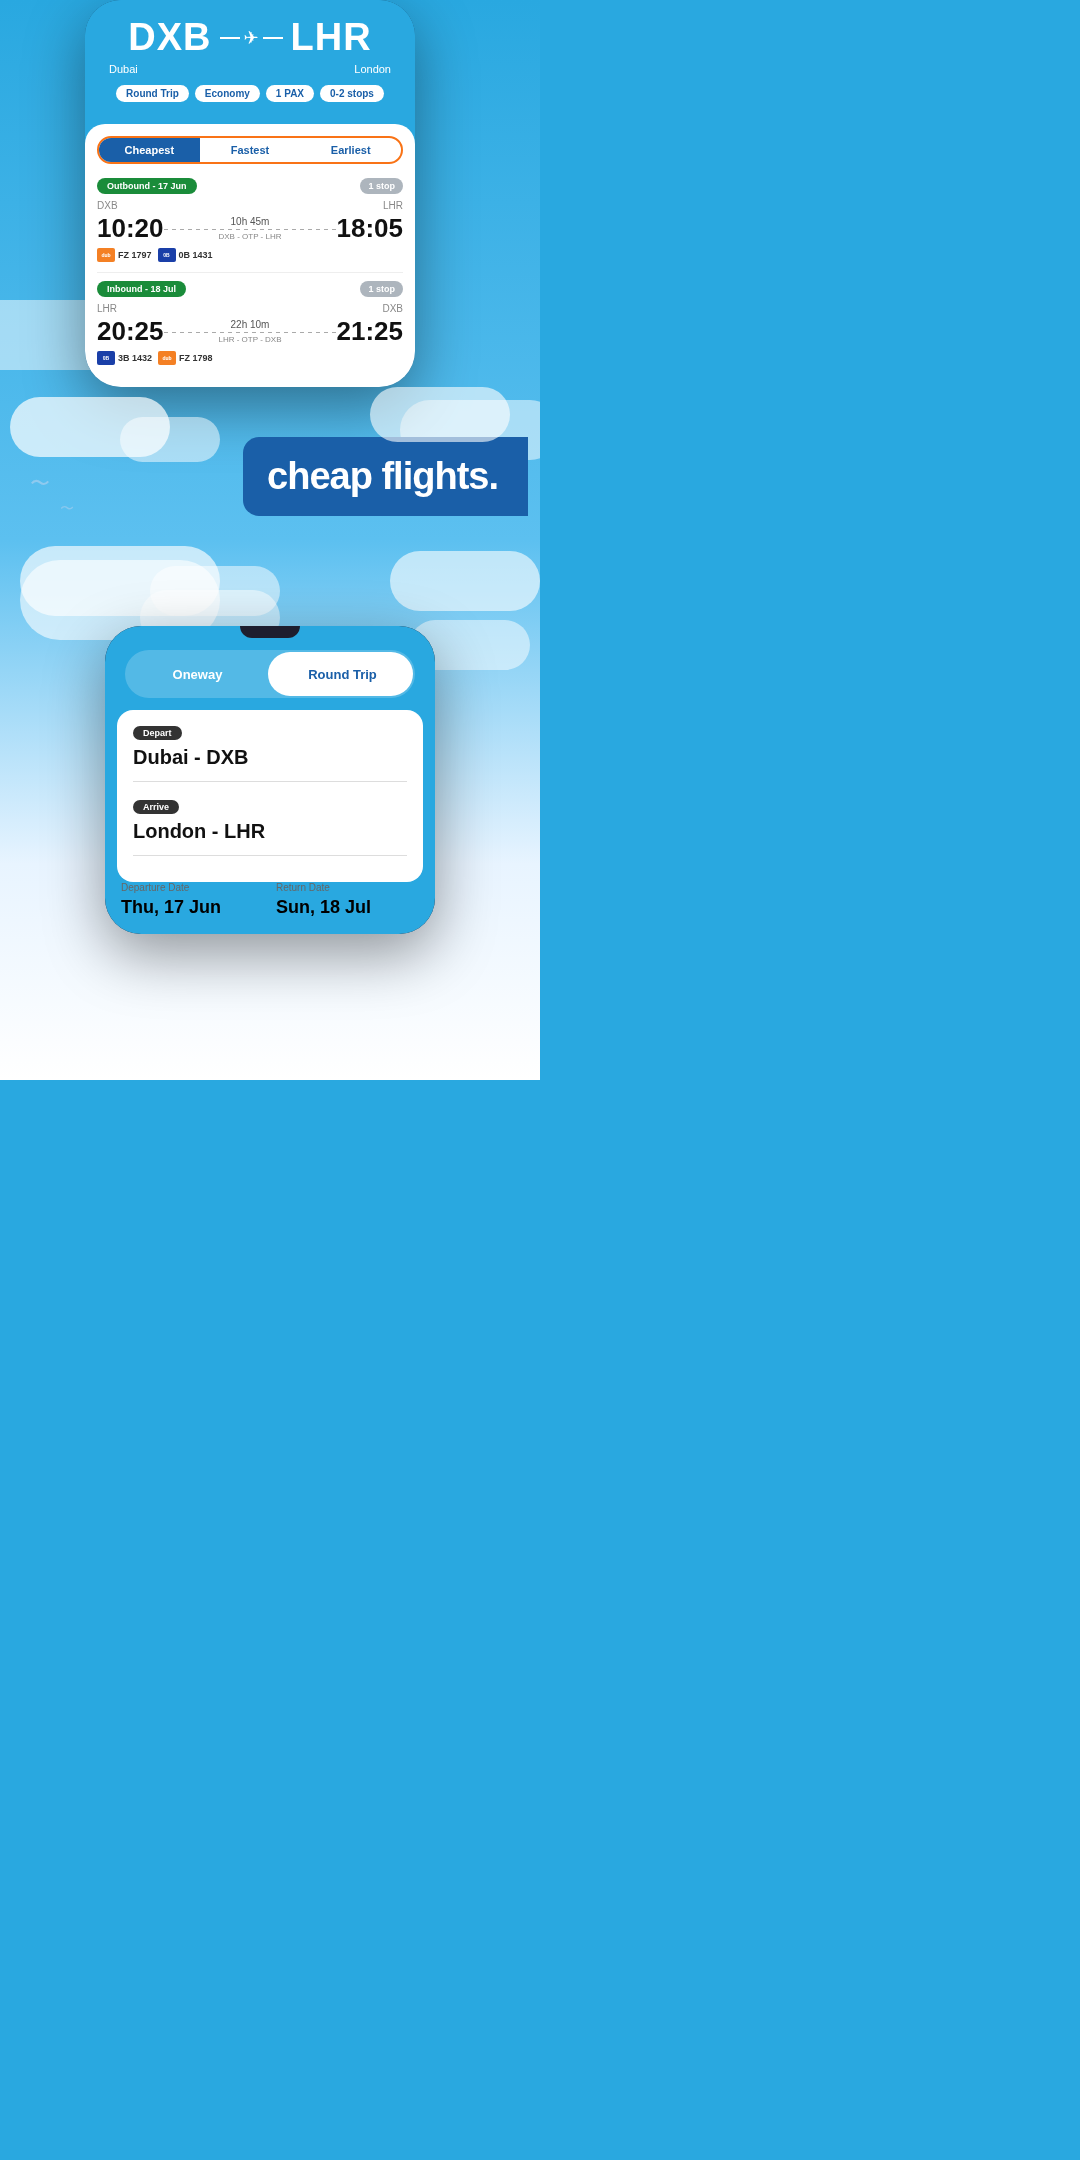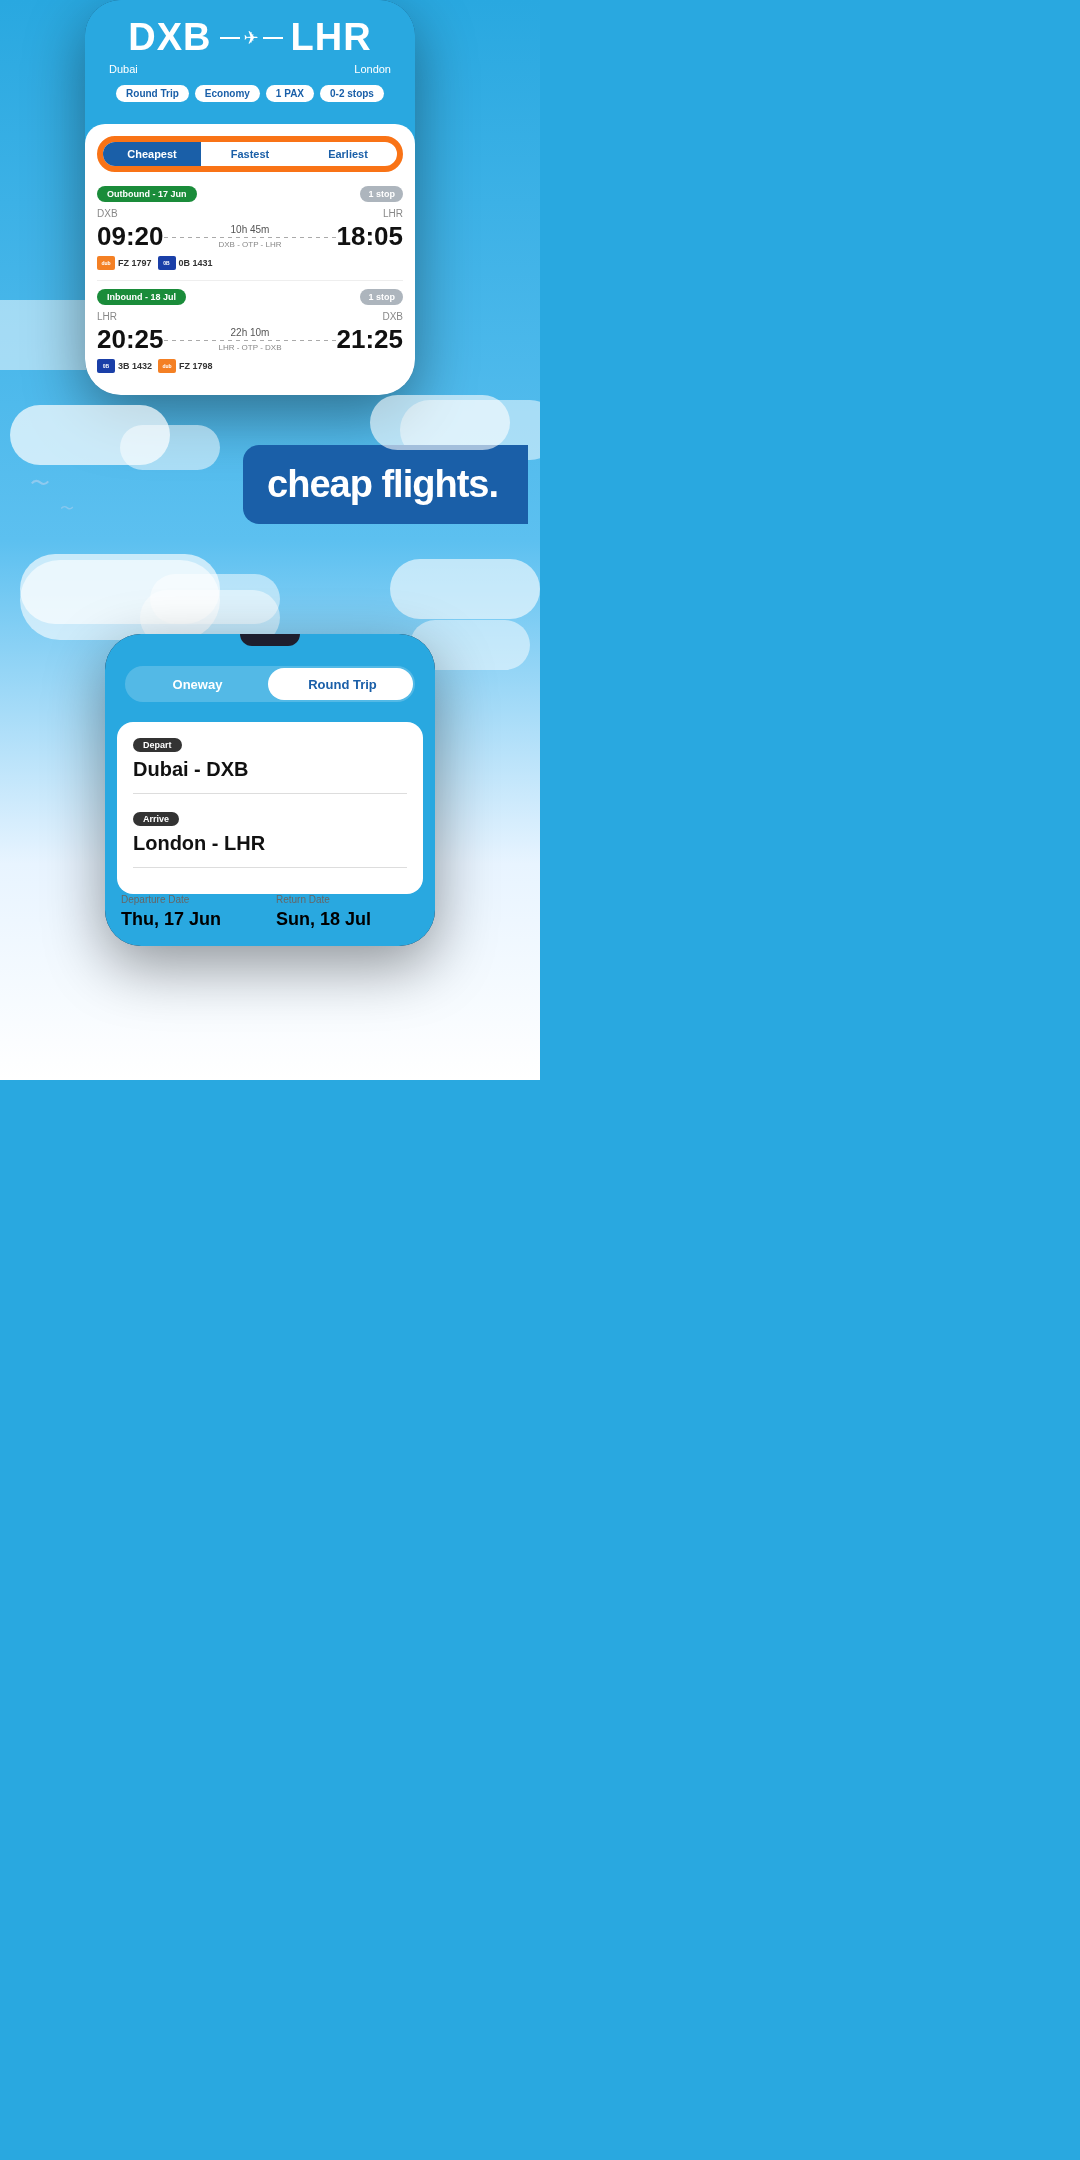--- a/index.html
+++ b/index.html
@@ -107,21 +107,21 @@
     .results-area {
       background: white;
       border-radius: 20px 20px 0 0;
       padding: 12px;
       margin-top: 4px;
     }
 
     
     .sort-tabs {
       display: flex;
-      border: 6px solid #f97316;
+      border: 2px solid #f97316;
       border-radius: 25px;
       overflow: hidden;
       margin-bottom: 14px;
     }
 
     .sort-tab {
       flex: 1;
       text-align: center;
       padding: 6px 0;
       font-size: 11px;
@@ -295,23 +295,23 @@
       border-radius: 30px;
       overflow: hidden;
       padding-top: 12px;
     }
 
     
     .trip-toggle {
       display: flex;
       background: rgba(255,255,255,0.2);
       border-radius: 25px;
-      margin: 20px 20px;
+      margin: 12px 20px;
       position: relative;
-      height: 36px;
+      height: 48px;
     }
 
     .toggle-option {
       flex: 1;
       display: flex;
       align-items: center;
       justify-content: center;
       font-size: 13px;
       font-weight: 600;
       color: white;
@@ -437,21 +437,21 @@
         <div class="flight-segment">
           <div class="segment-header">
             <span class="segment-label">Outbound - 17 Jun</span>
             <span class="stop-badge">1 stop</span>
           </div>
           <div class="airports-row">
             <span>DXB</span>
             <span>LHR</span>
           </div>
           <div class="times-row">
-            <span class="time">09:20</span>
+            <span class="time">10:20</span>
             <div class="duration-info">
               <div class="duration-text">10h 45m</div>
               <div class="duration-line"></div>
               <div class="route-text">DXB - OTP - LHR</div>
             </div>
             <span class="time">18:05</span>
           </div>
           <div class="airlines-row">
             <div class="airline-badge">
               <span class="airline-logo logo-orange">dub</span>

